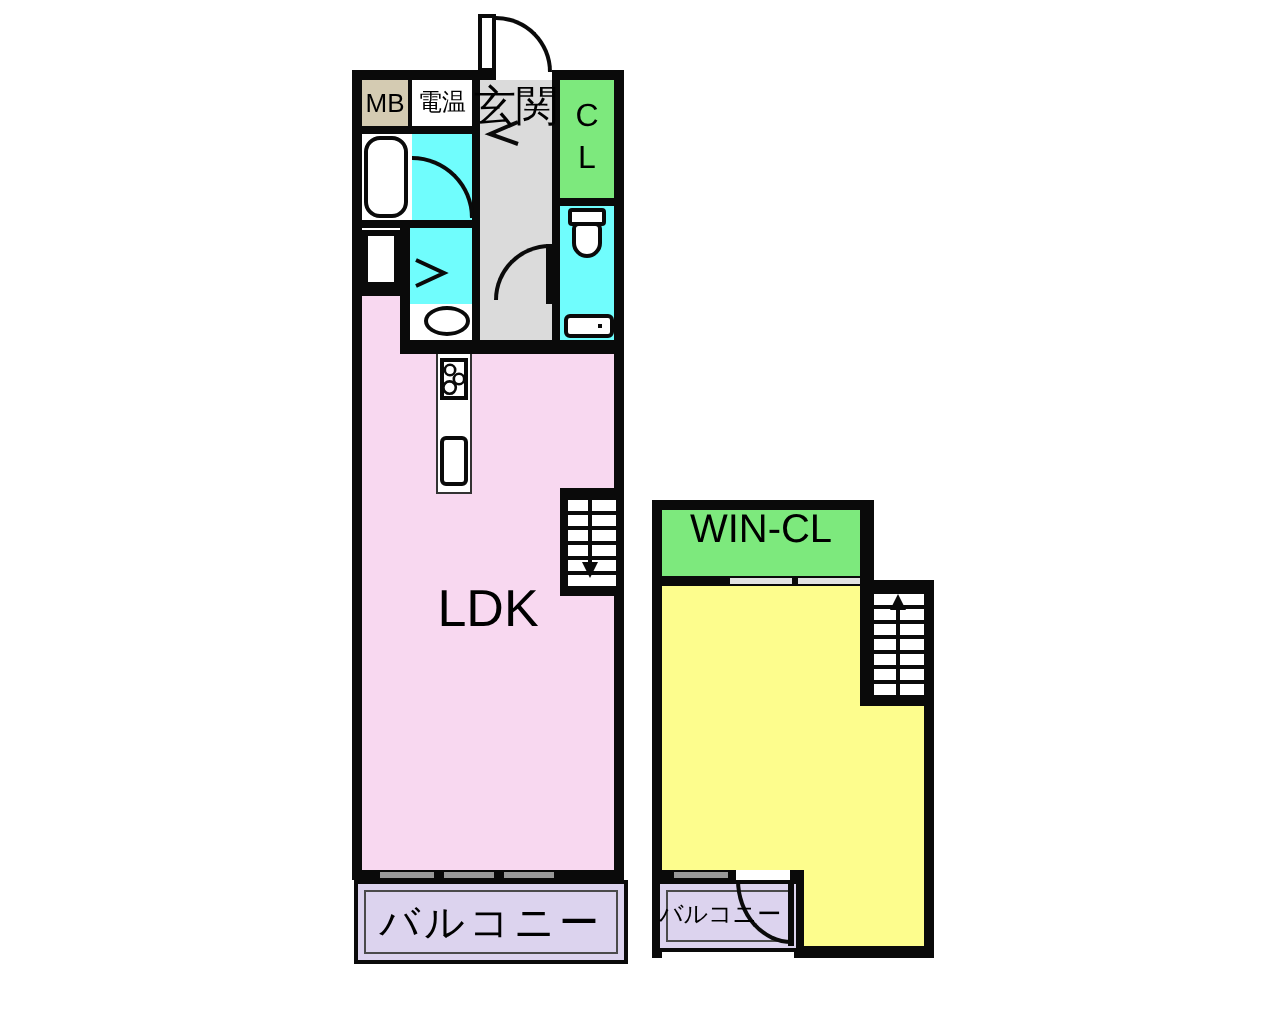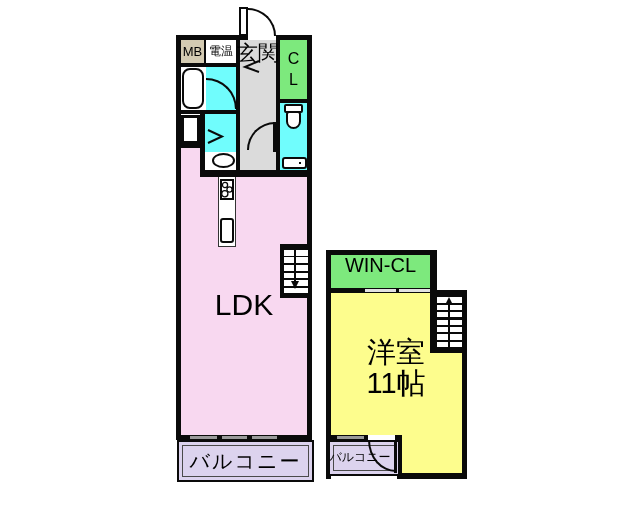--- a/index.html
+++ b/index.html
@@ -130,23 +130,19 @@
   </div>
 
   <div class="txt" style="left:180px;top:40px;width:25px;height:23px;font-size:13px;">MB</div>
   <div class="txt" style="left:206px;top:40px;width:30px;height:23px;font-size:12px;">電温</div>
   <div class="txt" style="left:238px;top:42px;width:40px;height:22px;font-size:21px;">玄関</div>
   <div class="txt col" style="left:280px;top:44px;width:27px;height:50px;font-size:16px;line-height:21px;">
     <span>C</span>
     <span>L</span>
   </div>
   <div class="txt" style="left:331px;top:255px;width:99px;height:20px;font-size:20px;">WIN-CL</div>
-  <div class="txt col" style="left:181px;top:274px;width:126px;height:60px;font-size:30px;line-height:29px;">
+  <div class="txt col" style="left:181px;top:274px;width:126px;height:60px;font-size:26px;line-height:29px;">
     <span>LDK</span>
-  </div>
-  <div class="txt col" style="left:336px;top:335px;width:120px;height:66px;font-size:29px;line-height:31px;">
-    <span>洋室</span>
-    <span>11帖</span>
   </div>
   <div class="txt" style="left:177px;top:442px;width:137px;height:38px;font-size:20px;letter-spacing:2px;">バルコニー</div>
   <div class="txt" style="left:329px;top:444px;width:62px;height:26px;font-size:12px;">バルコニー</div>
 
 </div>
 
 </body></html>

